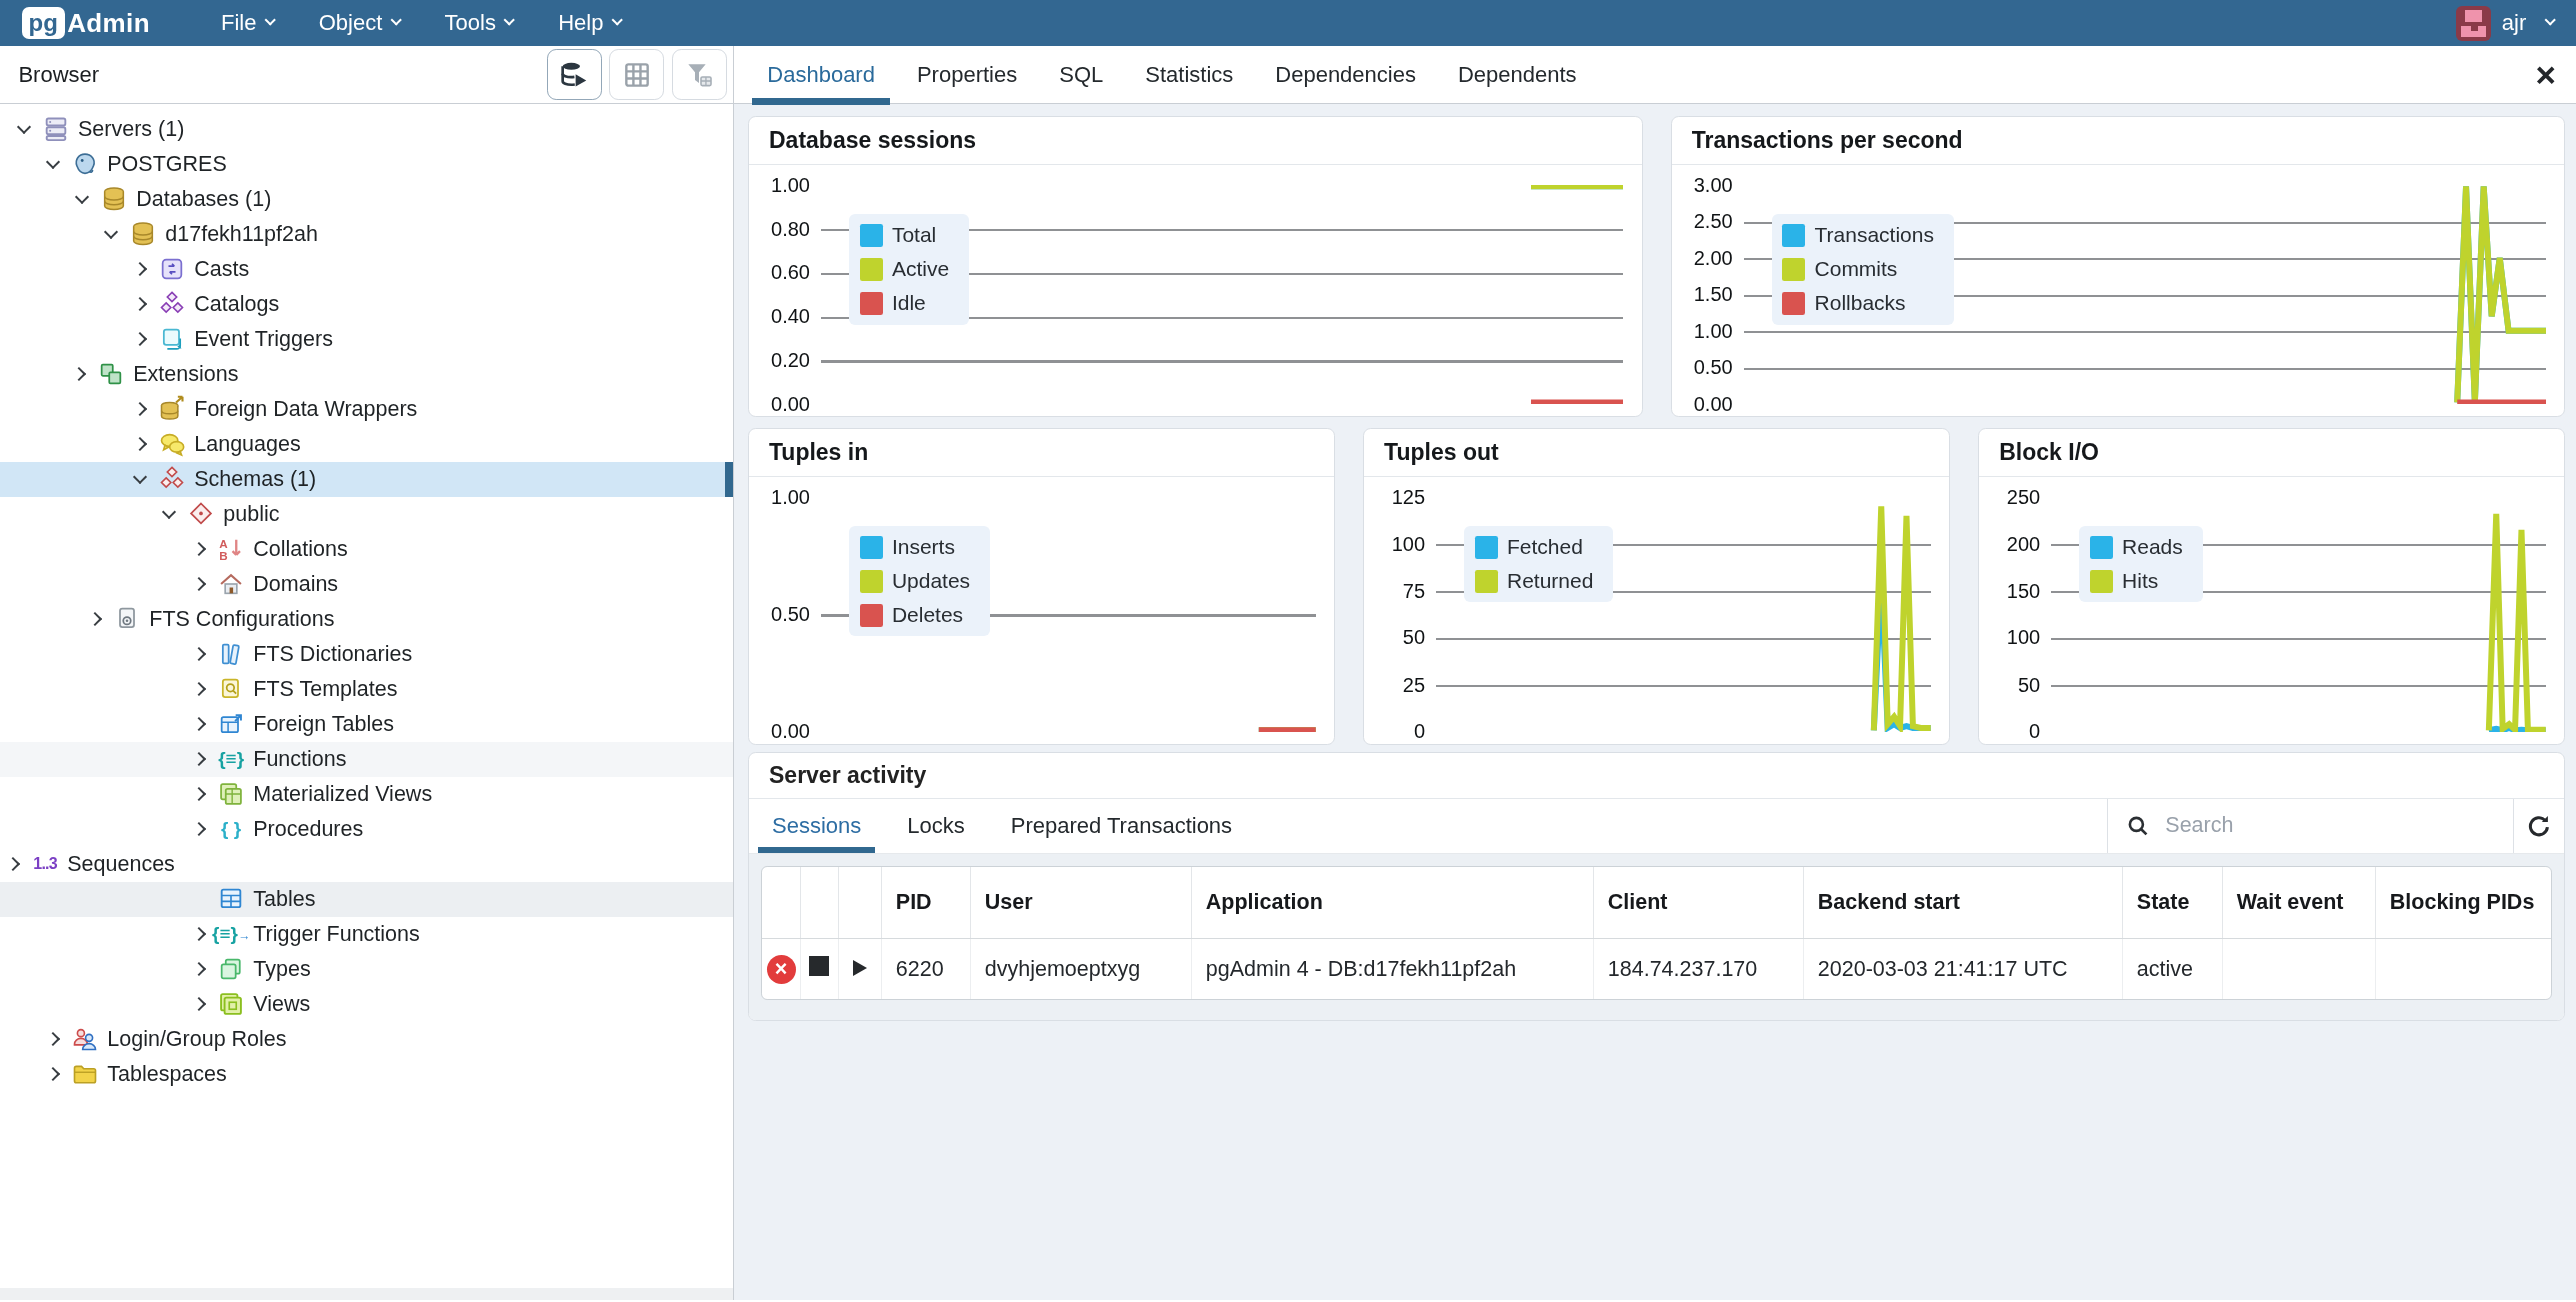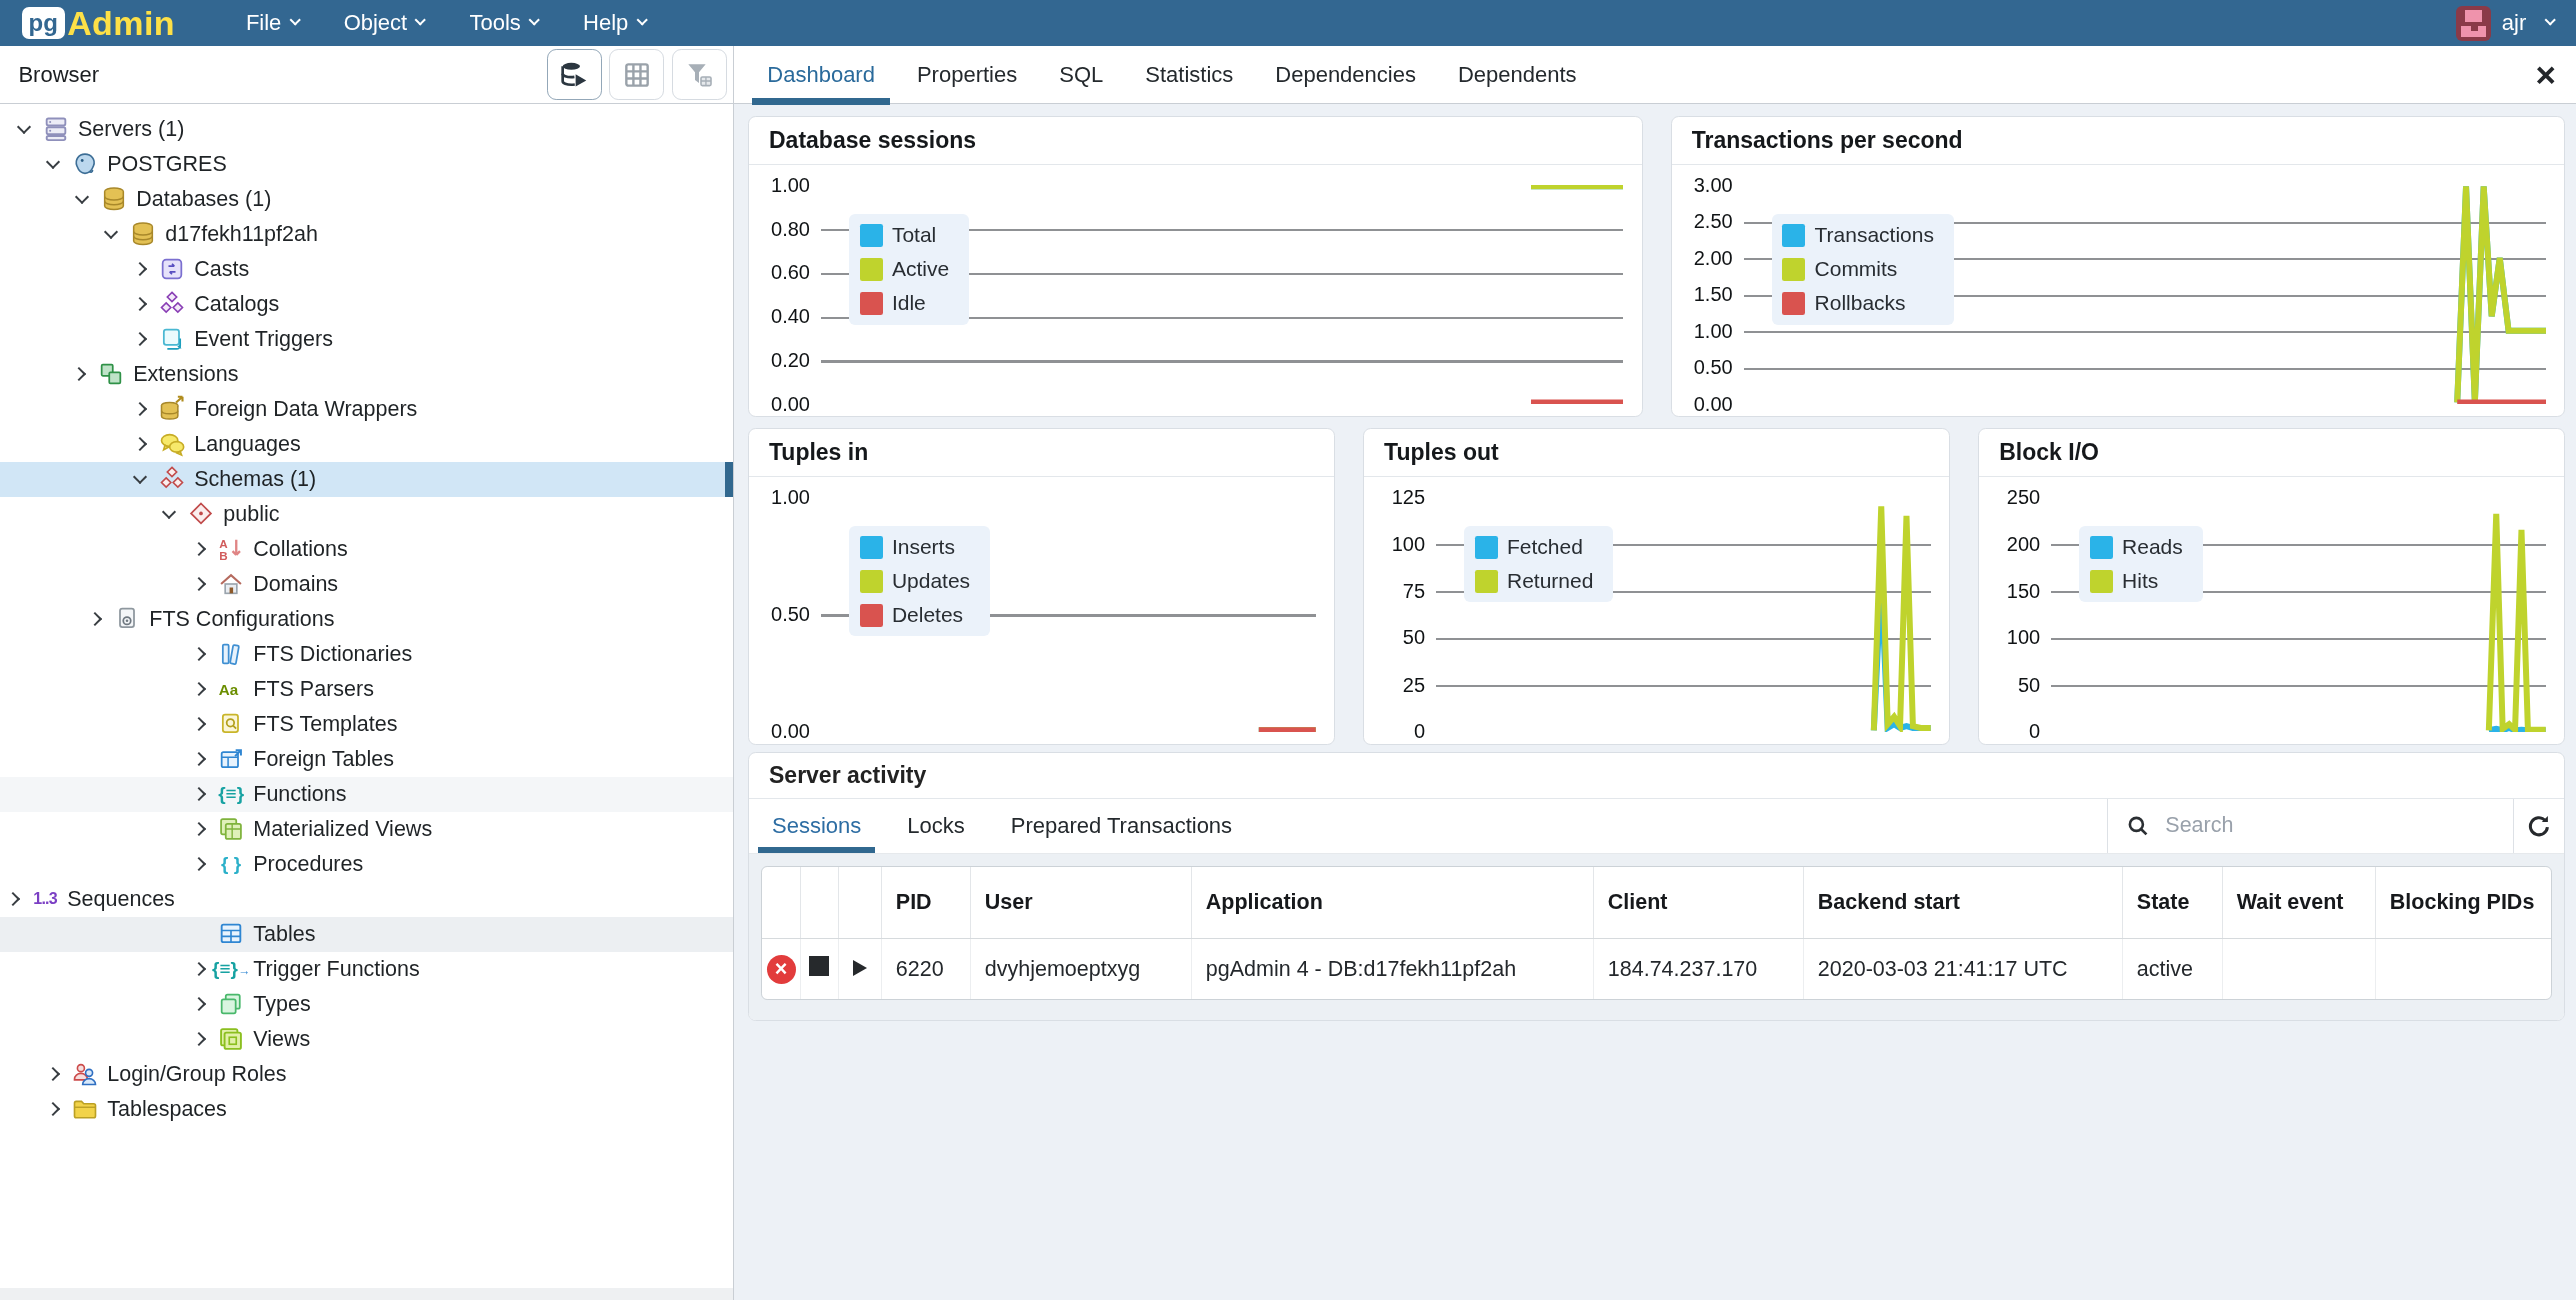--- a/index.html
+++ b/index.html
@@ -3,21 +3,21 @@
 <meta charset="utf-8">
 <style>
   * { margin:0; padding:0; box-sizing:border-box; }
   html,body { width:2576px; height:1302px; }
   body { font-family:"Liberation Sans","DejaVu Sans",sans-serif; background:#fff; overflow:hidden; color:#222; }
 
   
   .topbar { height:46px; background:#336791; display:flex; align-items:center; padding:0 21.5px; }
   .logo { display:flex; align-items:center; margin-right:54px; }
   .logo-badge { background:#fff; color:#336791; font-weight:bold; font-size:24px; padding:2.3px 7px; border-radius:7px; margin-right:2.3px; }
-  .logo-admin { color:#fde047; font-weight:bold; font-size:34px; letter-spacing:0.4px; }
+  .logo-admin { color:#ffffff; font-weight:bold; font-size:26px; letter-spacing:0.4px; }
   .menus { display:flex; align-items:center; gap:10.7px; }
   .menu { color:#fff; font-size:22px; padding:0 17px; display:inline-flex; align-items:center; cursor:pointer; }
   .mch { display:inline-block; width:8.4px; height:8.4px; border:solid #fff; border-width:0 2.3px 2.3px 0; transform:rotate(45deg); margin-left:9.2px; margin-top:-5.4px; }
   .userbox { margin-left:auto; display:flex; align-items:center; gap:10.7px; }
   .avatar { width:35px; height:35px; background:#8a3a48; border-radius:6.1px; position:relative; overflow:hidden; display:inline-block; }
   .avatar .av-head { position:absolute; left:9.2px; top:4.6px; width:17px; height:12.3px; background:#ef93ac; }
   .avatar .av-body { position:absolute; left:5.4px; top:20px; width:24.5px; height:11.5px; background:#ef93ac; }
   .avatar .av-dot  { position:absolute; left:14.6px; top:18.4px; width:7px; height:7px; background:#8a3a48; }
   .uname { color:#fff; font-size:22px; }
 
@@ -388,31 +388,20 @@
         </span>
         <span class="icn">
           <svg viewBox="0 0 24 24">
             <g stroke="#3f8fd2" stroke-width="1.5" fill="#e7f2fc">
               <rect x="5" y="4" width="5" height="16" rx="1"></rect>
               <rect x="12.5" y="4.5" width="5" height="16" rx="1" transform="rotate(10 15 12.5)"></rect>
             </g>
           </svg>
         </span>
         <span class="tlabel">FTS Dictionaries</span>
-      </div>
-      <div class="trow" style="padding-left: 186px;">
-        <span class="chw">
-          <span class="ch right"></span>
-        </span>
-        <span class="icn">
-          <svg viewBox="0 0 24 24" style="font-size:28px">
-            <text x="1.5" y="17.5" font-size="13" font-weight="bold" fill="#6b8e00" font-family="sans-serif">Aa</text>
-          </svg>
-        </span>
-        <span class="tlabel">FTS Parsers</span>
       </div>
       <div class="trow" style="padding-left: 186px;">
         <span class="chw">
           <span class="ch right"></span>
         </span>
         <span class="icn">
           <svg viewBox="0 0 24 24">
             <rect x="5" y="4" width="13" height="15" rx="2" fill="#fbf6d8" stroke="#c9b529" stroke-width="1.5"></rect>
             <circle cx="11.5" cy="11" r="3.2" fill="none" stroke="#b3a01c" stroke-width="1.5"></circle>
             <path d="M13.8 13.3l2.6 2.6" stroke="#b3a01c" stroke-width="1.5"></path>

